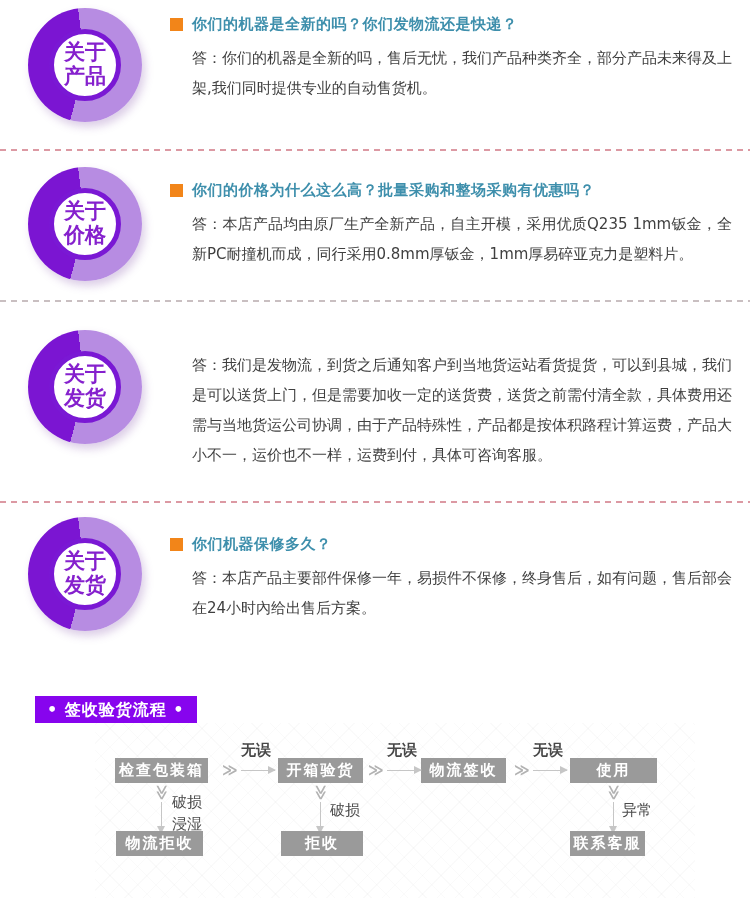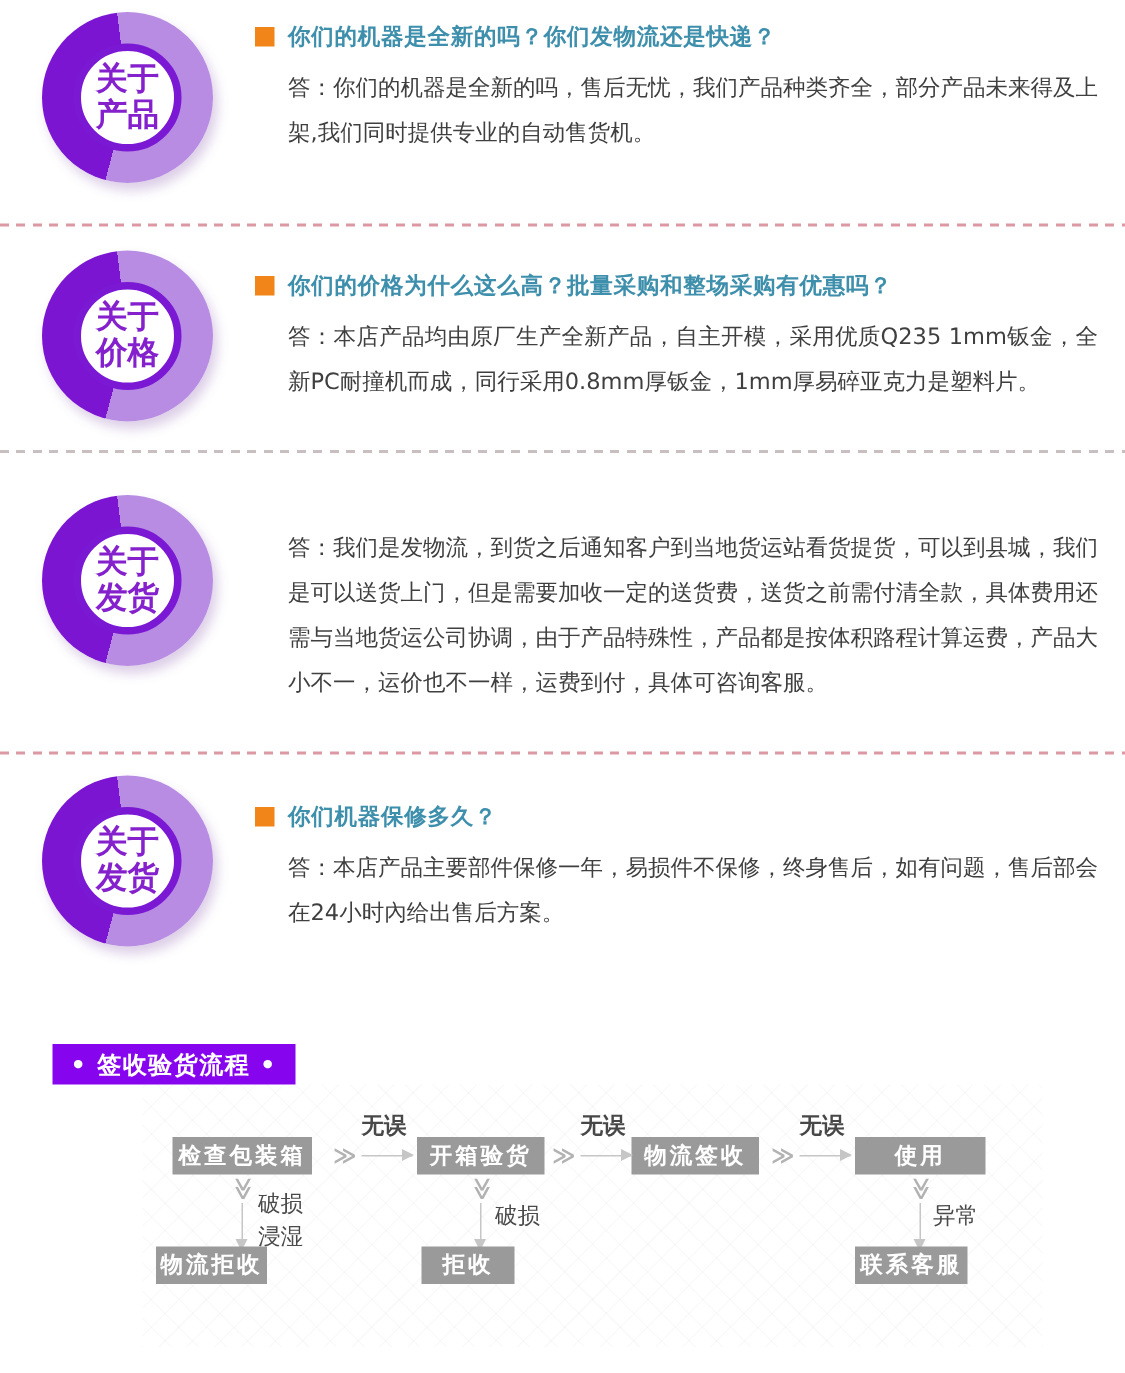--- a/index.html
+++ b/index.html
@@ -79,22 +79,22 @@
   }
   .fbox {
     position:absolute; height:25px; background:#9a9a9a;
     color:#ffffff; font-size:15px; font-weight:bold; letter-spacing:2px;
     display:flex; align-items:center; justify-content:center;
   }
   .b1 { left:115px; top:35px;  width:93px; }
   .b2 { left:278px; top:35px;  width:85px; }
   .b3 { left:421px; top:35px;  width:85px; }
   .b4 { left:570px; top:35px;  width:87px; }
-  .rb1 { left:104px; top:108px; width:74px; }
-  .rb2 { left:281px; top:108px; width:62px; }
+  .rb1 { left:116px; top:108px; width:87px; }
+  .rb2 { left:281px; top:108px; width:82px; }
   .rb3 { left:570px; top:108px; width:75px; }
 
   .ok { position:absolute; width:52px; text-align:right; font-size:15px; font-weight:bold; color:#474747; }
   .ok1 { left:219px; top:18px; } .ok2 { left:365px; top:18px; } .ok3 { left:511px; top:18px; }
 
   .chev { color:#b2b2b2; font-size:15px; line-height:1; font-weight:bold; }
   .harrow { position:absolute; display:flex; align-items:center; height:15px; }
   .ha1 { left:222px; top:40px; } .ha2 { left:368px; top:40px; } .ha3 { left:514px; top:40px; }
   .hline { width:34px; height:1px; background:#c6c6c6; position:relative; margin-left:3px; }
   .hline::after {

